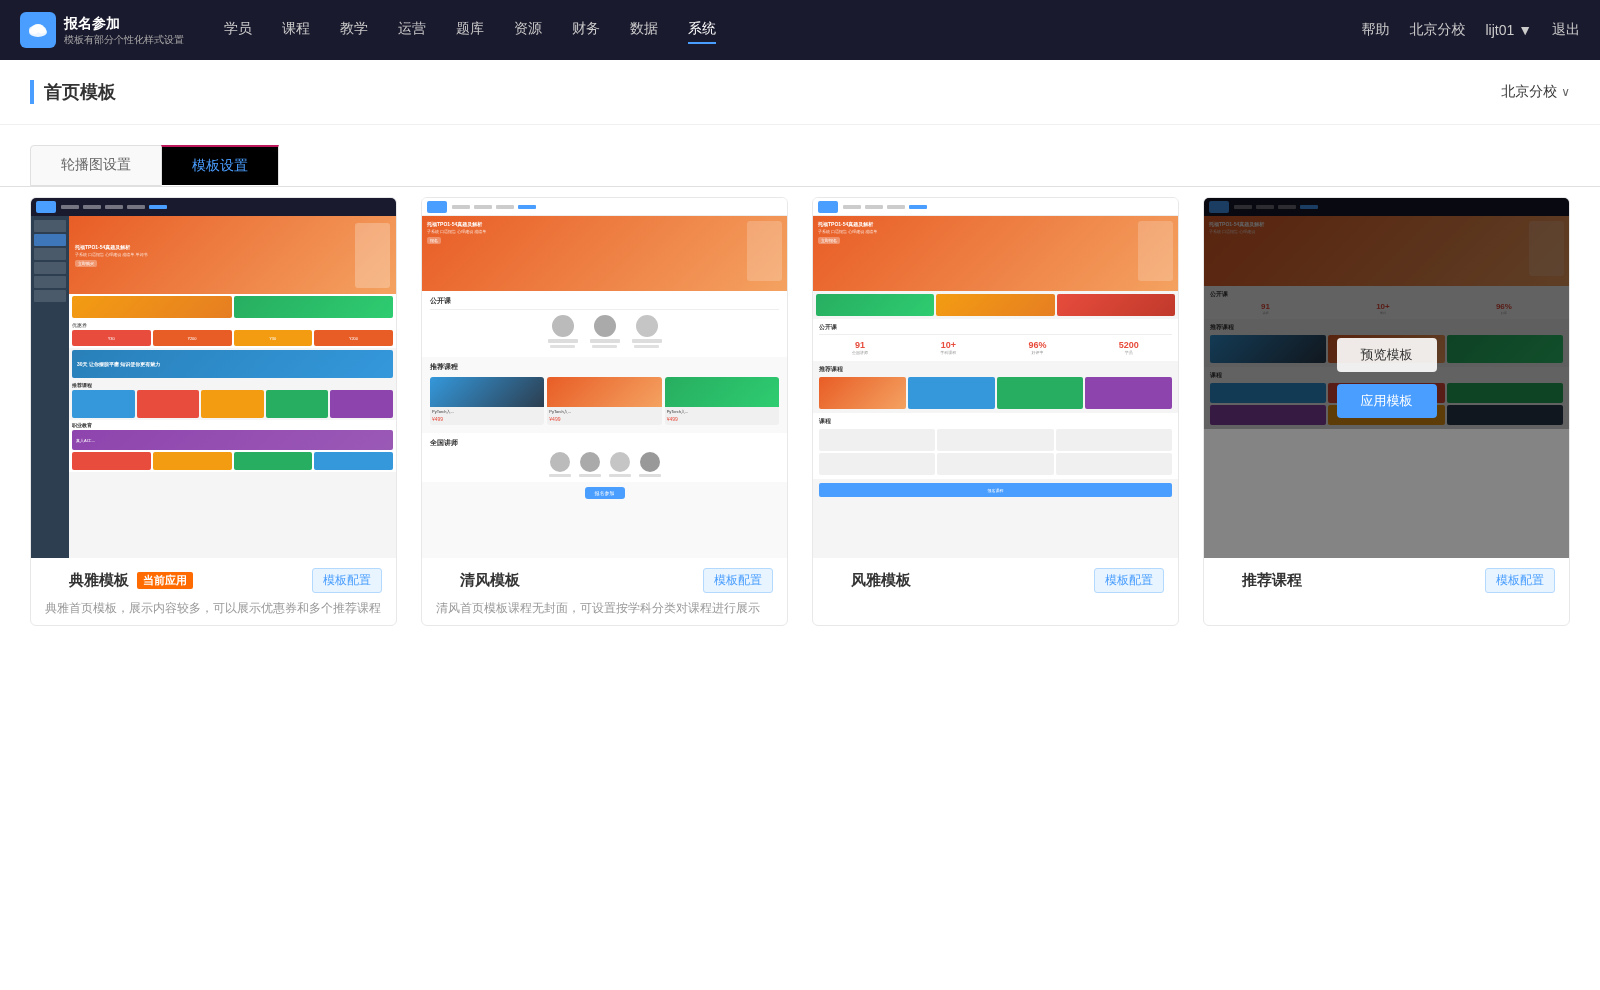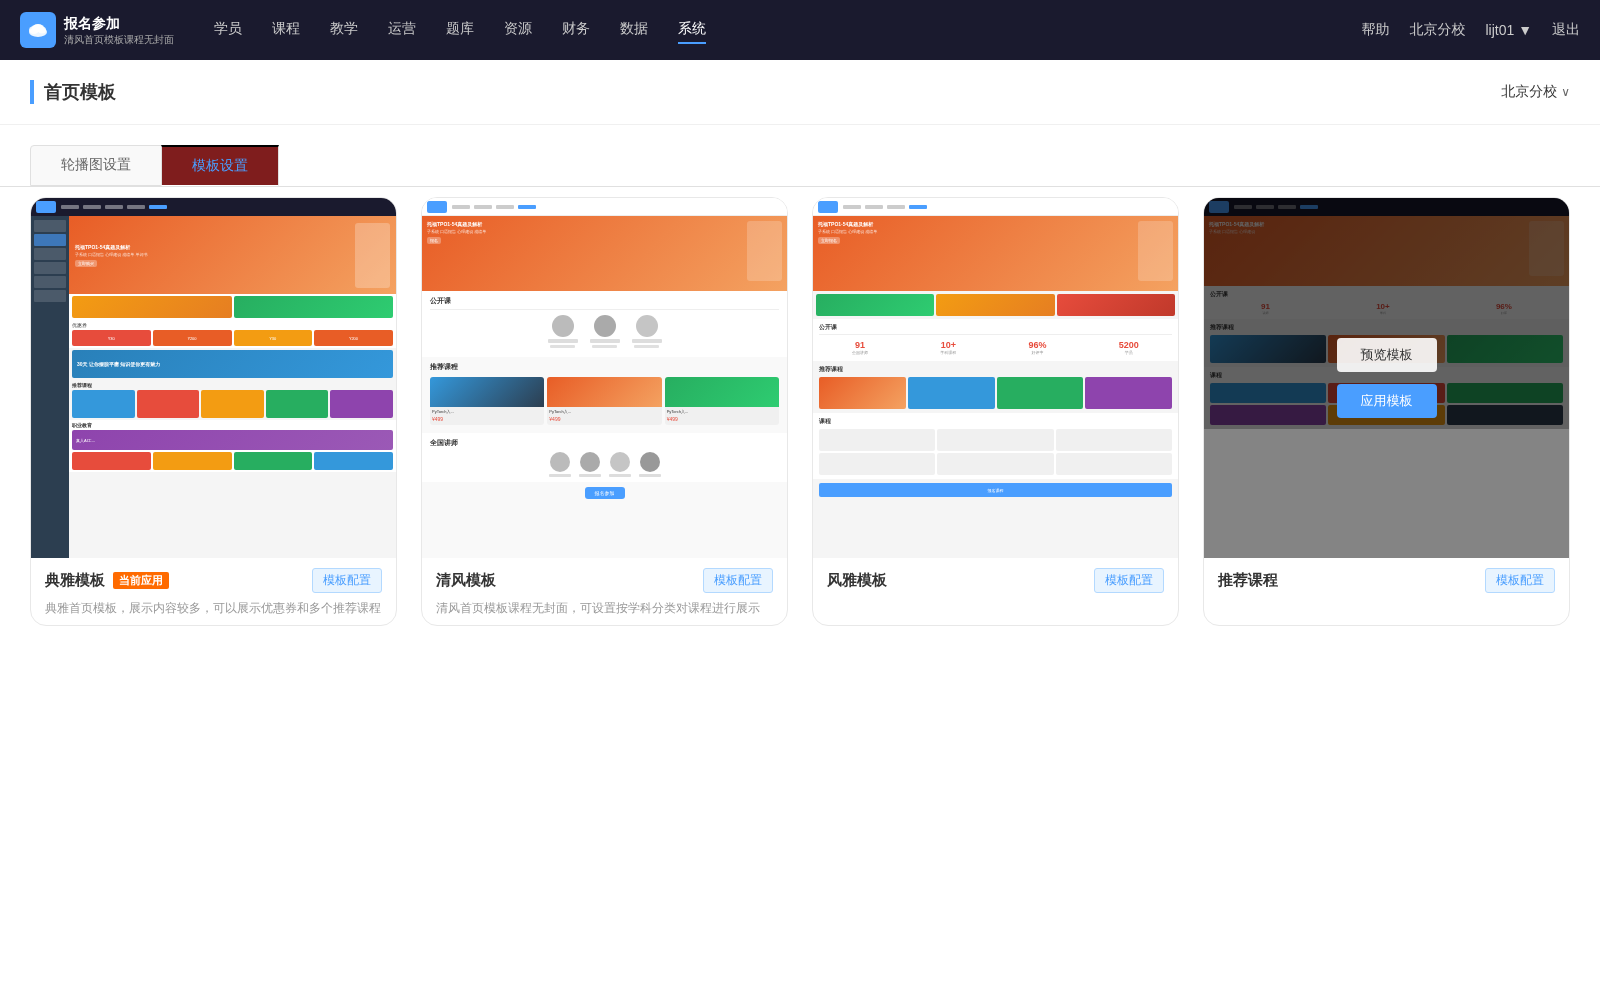--- a/index.html
+++ b/index.html
@@ -54,24 +54,24 @@
       padding: 10px 30px;
       font-size: 14px;
       cursor: pointer;
       border: 1px solid #e0e0e0;
       background: #f9f9f9;
       color: #666;
       margin-right: -1px;
     }
     .tab:first-child { border-radius: 4px 0 0 0; }
     .tab.active {
-      background: #7f1d1d;
+      background: #000000;
       color: #4a9eff;
       border-bottom: 1px solid white;
-      border-top: 2px solid #000000;
+      border-top: 2px solid #be185d;
       font-weight: 500;
       position: relative;
       z-index: 1;
     }
 
     
     .note-bar {
       padding: 15px 30px;
       color: #999;
       font-size: 13px;
@@ -81,21 +81,21 @@
     .templates-grid {
       display: grid;
       grid-template-columns: repeat(4, 1fr);
       gap: 24px;
       padding: 10px 30px 40px;
     }
 
     .template-card {
       background: white;
       border: 1px solid #e8e8e8;
-      border-radius: 16px;
+      border-radius: 6px;
       overflow: hidden;
       position: relative;
     }
 
     .template-preview {
       width: 100%;
       height: 360px;
       background: #f0f0f0;
       position: relative;
       overflow: hidden;
@@ -149,20 +149,21 @@
       justify-content: space-between;
       margin-bottom: 6px;
     }
     .template-name {
       font-size: 15px;
       font-weight: bold;
       color: #333;
       display: flex;
       align-items: center;
       gap: 8px;
+      margin-left: 24px;
     }
     .current-badge {
       background: #ff6b00;
       color: white;
       font-size: 11px;
       padding: 1px 6px;
       border-radius: 2px;
     }
     .config-btn {
       background: #e8f4ff;
@@ -219,21 +220,21 @@
       <div class="logo-icon">
         <svg width="24" height="24" viewBox="0 0 24 24">
           <ellipse cx="12" cy="14" rx="9" ry="5" fill="white" opacity="0.9"></ellipse>
           <ellipse cx="8" cy="12" rx="5" ry="4" fill="white" opacity="0.9"></ellipse>
           <ellipse cx="16" cy="12" rx="4" ry="3.5" fill="white" opacity="0.9"></ellipse>
           <ellipse cx="12" cy="10" rx="6" ry="4" fill="white"></ellipse>
         </svg>
       </div>
       <div class="logo-text">
         <div class="main">报名参加</div>
-        <div style="font-size:10px;color:#aaa;">清风首页模板课程无封面</div>
+        <div style="font-size:10px;color:#aaa;">模板有部分个性化样式设置</div>
       </div>
     </div>
     <div class="nav-menu">
       <a class="nav-item">学员</a>
       <a class="nav-item">课程</a>
       <a class="nav-item">教学</a>
       <a class="nav-item">运营</a>
       <a class="nav-item">题库</a>
       <a class="nav-item">资源</a>
       <a class="nav-item">财务</a>

